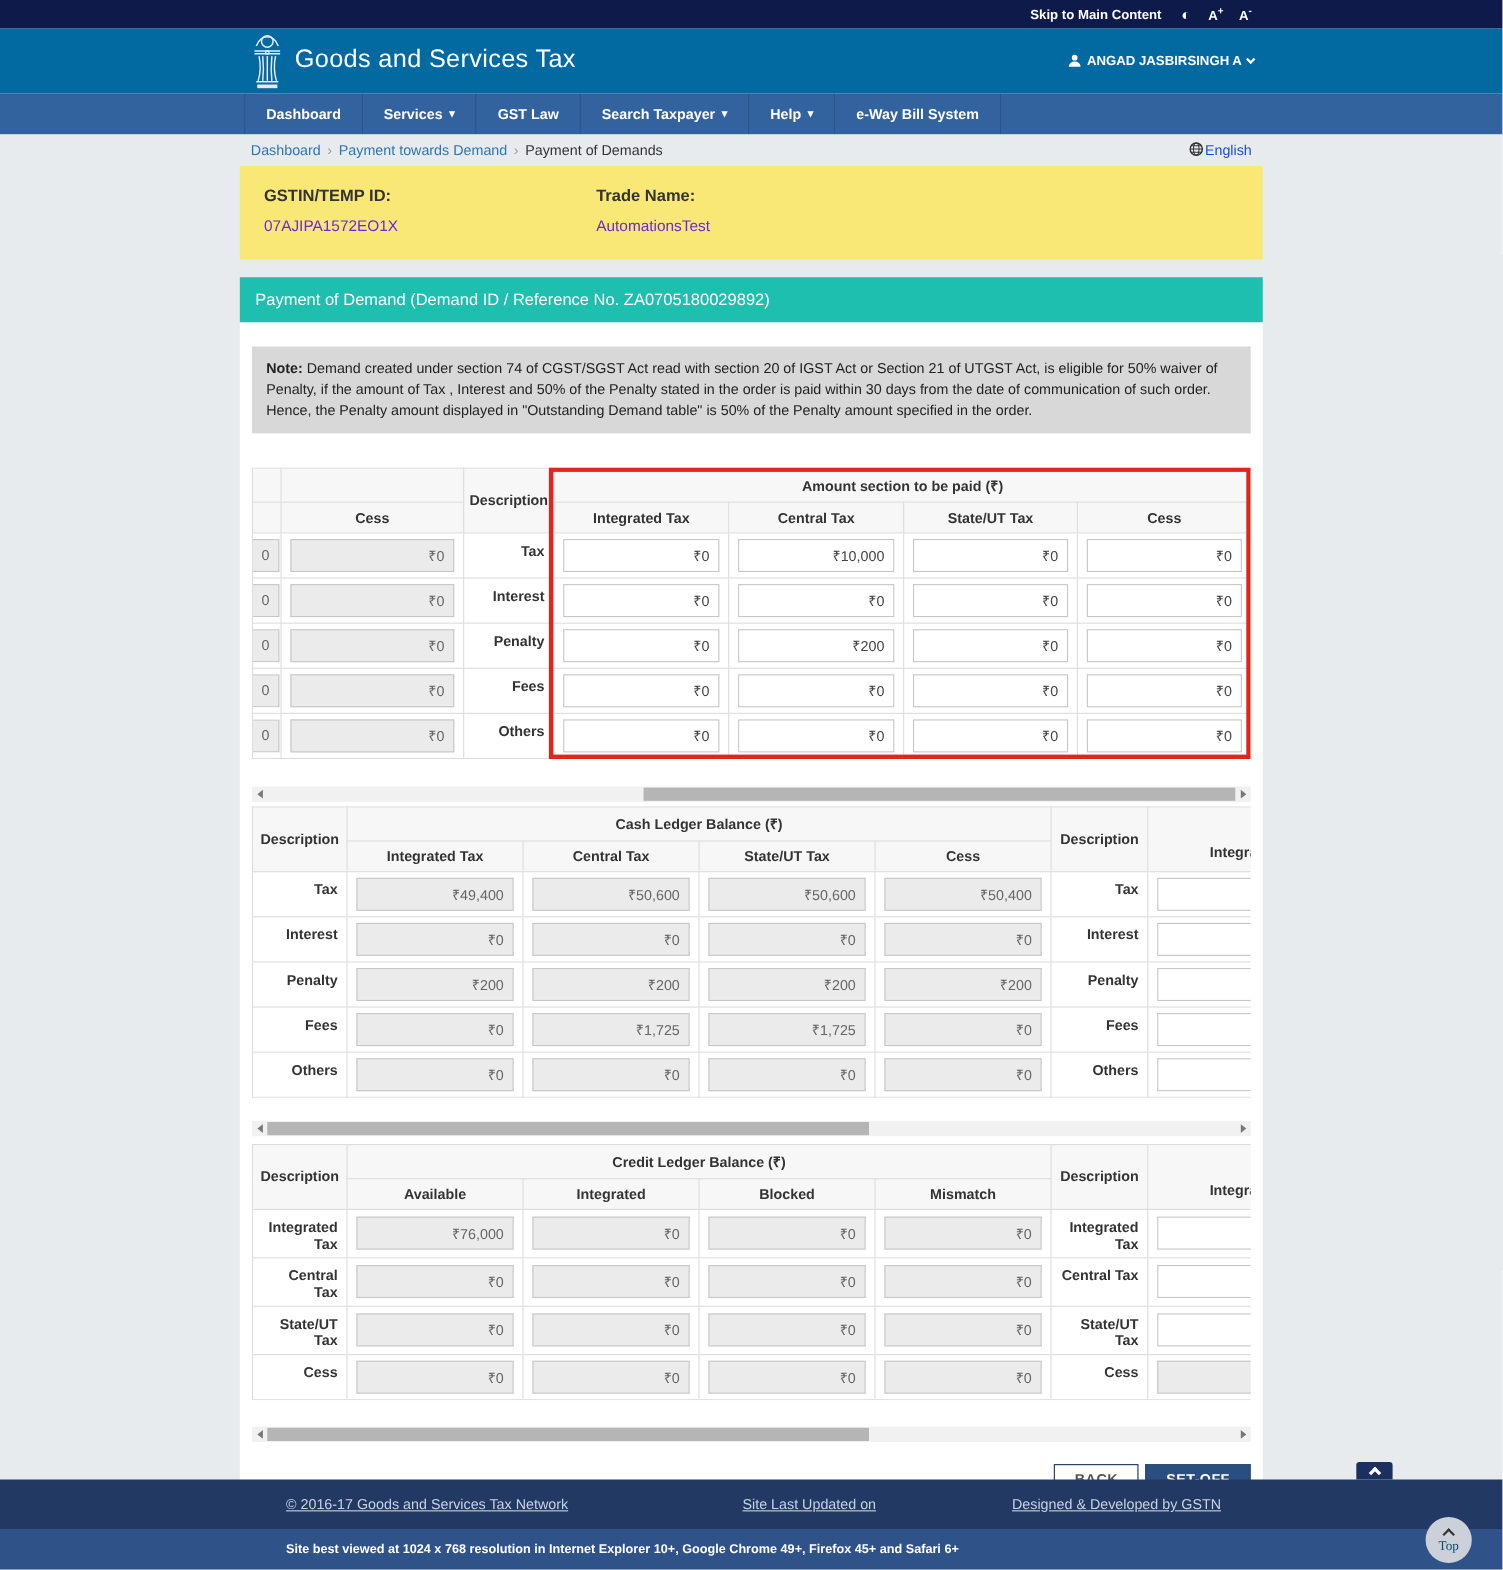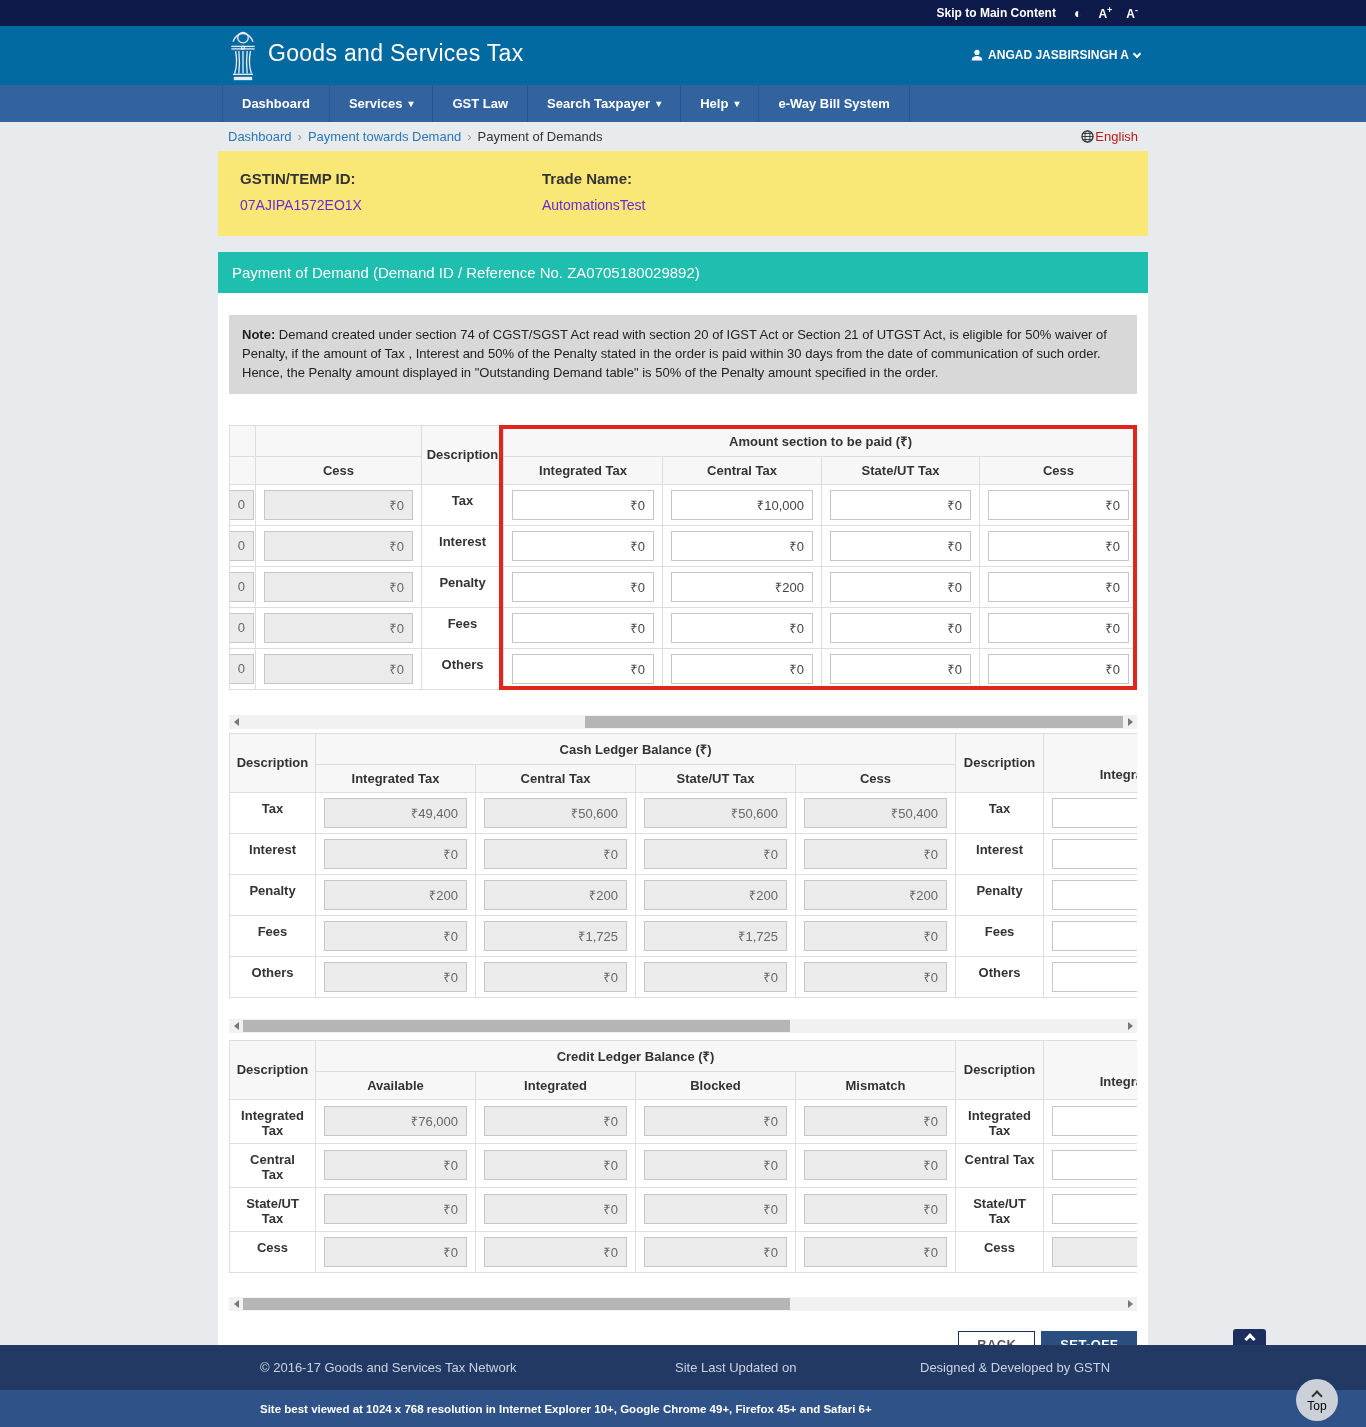--- a/index.html
+++ b/index.html
@@ -28,41 +28,41 @@
   .nav-item { color:#fff; font-size:13px; font-weight:bold; line-height:37px; padding:0 19px;
               border-left:1px solid rgba(0,0,0,0.15); cursor:pointer; display:flex; align-items:center; gap:6px; }
   .nav-item:last-child { border-right:1px solid rgba(0,0,0,0.15); }
   .nav-caret { font-size:10px; line-height:1; }
   
   .crumbs { width:930px; margin-left:218px; height:29px; display:flex; align-items:center;
             padding:0 10px; font-size:13px; }
   .crumb-link { color:#2a76b8; cursor:pointer; }
   .crumb-cur { color:#333; }
   .crumb-sep { color:#999; margin:0 6px; font-size:13px; }
-  .lang { margin-left:auto; display:flex; align-items:center; gap:1px; cursor:pointer; color:#b91c1c; }
+  .lang { margin-left:auto; display:flex; gap:1px; cursor:pointer; color:#1d4ed8; }
   
   .yellow { margin-left:218px; width:930px; height:85px; background:#f9e876; padding:19px 22px; display:flex; }
   .ycol1 { width:302px; } .ycol2 { width:303px; }
   .ylab { font-size:15px; font-weight:bold; color:#333; }
   .yval { font-size:14px; color:#6d28d9; margin-top:10px; }
   
   .card { margin:16px 0 0 218px; width:930px; background:#fff; }
   .teal { height:41px; background:#1fbfb0; color:#fff; font-size:15px; line-height:41px; padding-left:14px; }
   .card-body { padding:0 11px 14px; }
   .note { margin-top:22px; background:#d8d8d8; padding:11px 13px; font-size:13px; color:#222; line-height:1.45; }
   
   .twrap { position:relative; width:908px; overflow:hidden; }
   .t1wrap { margin-top:31px; }
   .t2wrap { margin-top:4px; }
   .t3wrap { margin-top:7px; }
   table.tbl { border-collapse:collapse; table-layout:fixed; background:#fff; }
   .tbl th, .tbl td { border:1px solid #ddd; }
   .tbl th { background:#f7f7f7; font-size:13px; color:#333; padding:6px 4px; text-align:center; }
   .tbl td { padding:5px 8px; vertical-align:middle; }
-  .tbl td.lbl { font-weight:bold; font-size:13px; vertical-align:top; padding-top:8px; text-align:center;margin-top:17px; }
+  .tbl td.lbl { font-weight:bold; font-size:13px; vertical-align:top; padding-top:8px; text-align:right;margin-top:17px; }
   .t1 { width:908px; } .t23 { width:974px; }
   .inp { width:100%; height:30px; border:1px solid #c6c6c6; background:#fff; color:#444;
          font-family:"Liberation Sans",sans-serif; font-size:13px; text-align:right; padding:0 8px; }
   .inp.dis { background:#ebebeb; color:#666; }
   .frag-clip { width:100%; overflow:hidden; }
   .frag-clip .inp { width:70px; margin-left:-46px; display:block; }
   .red-frame { position:absolute; left:270px; top:0; width:638px; height:100%;
                border:4px solid #e0251b; pointer-events:none; }
   .clip-td { overflow:hidden; }
   .clip-td .inp { width:142px; }
@@ -83,31 +83,31 @@
          font-weight:bold; letter-spacing:0.4px; cursor:pointer; }
   .btn.back { background:#fff; border:1px solid #16325c; color:#555; }
   .btn.setoff { background:#2b4e80; border:1px solid #2b4e80; color:#fff; }
   
   .top-tab { position:absolute; left:1233px; top:1329px; width:33px; height:16px; background:#1c3060;
              border-radius:3px 3px 0 0; display:flex; align-items:center; justify-content:center; cursor:pointer; }
   .chev-up { display:inline-block; width:8px; height:8px; border-left:3px solid #fff; border-top:3px solid #fff;
              transform:rotate(45deg); margin-top:4px; }
   .footer1 { position:absolute; left:0; top:1345px; width:1366px; height:45px; background:#223a63;
              color:#c9d2e0; font-size:13px; }
-  .footer1 span { position:absolute; top:15px; }
+  .footer1 span { position:absolute; top:15px;text-decoration:underline; }
   .f-copy { left:260px; } .f-upd { left:675px; } .f-des { left:920px; }
   .footer2 { position:absolute; left:0; top:1390px; width:1366px; height:37px; background:#2f5288;
              color:#fff; font-size:11.5px; font-weight:bold; }
   .footer2 span { position:absolute; left:260px; top:13px; }
   .top-btn { position:absolute; left:1296px; top:1379px; width:42px; height:42px; border-radius:50%;
              background:#ccd1d9; display:flex; flex-direction:column; align-items:center; justify-content:center;
              cursor:pointer; z-index:5; }
   .top-btn .chev-up2 { width:8px; height:8px; border-left:2px solid #333; border-top:2px solid #333;
                        transform:rotate(45deg); margin-top:4px; }
-  .top-btn .tlab { font-size:12px; color:#000000; margin-top:-1px; }
+  .top-btn .tlab { font-size:12px; color:#0c4a6e; margin-top:-1px;font-family:Liberation Serif, serif; }
 </style>
 </head>
 <body>
 
 <div class="topbar">
   <span class="skip">Skip to Main Content</span>
   <span class="contrast">◐</span>
   <span class="fsz"><span>A</span><sup>+</sup></span>
   <span class="fsz" style="margin-right:0"><span>A</span><sup>-</sup></span>
 </div>

